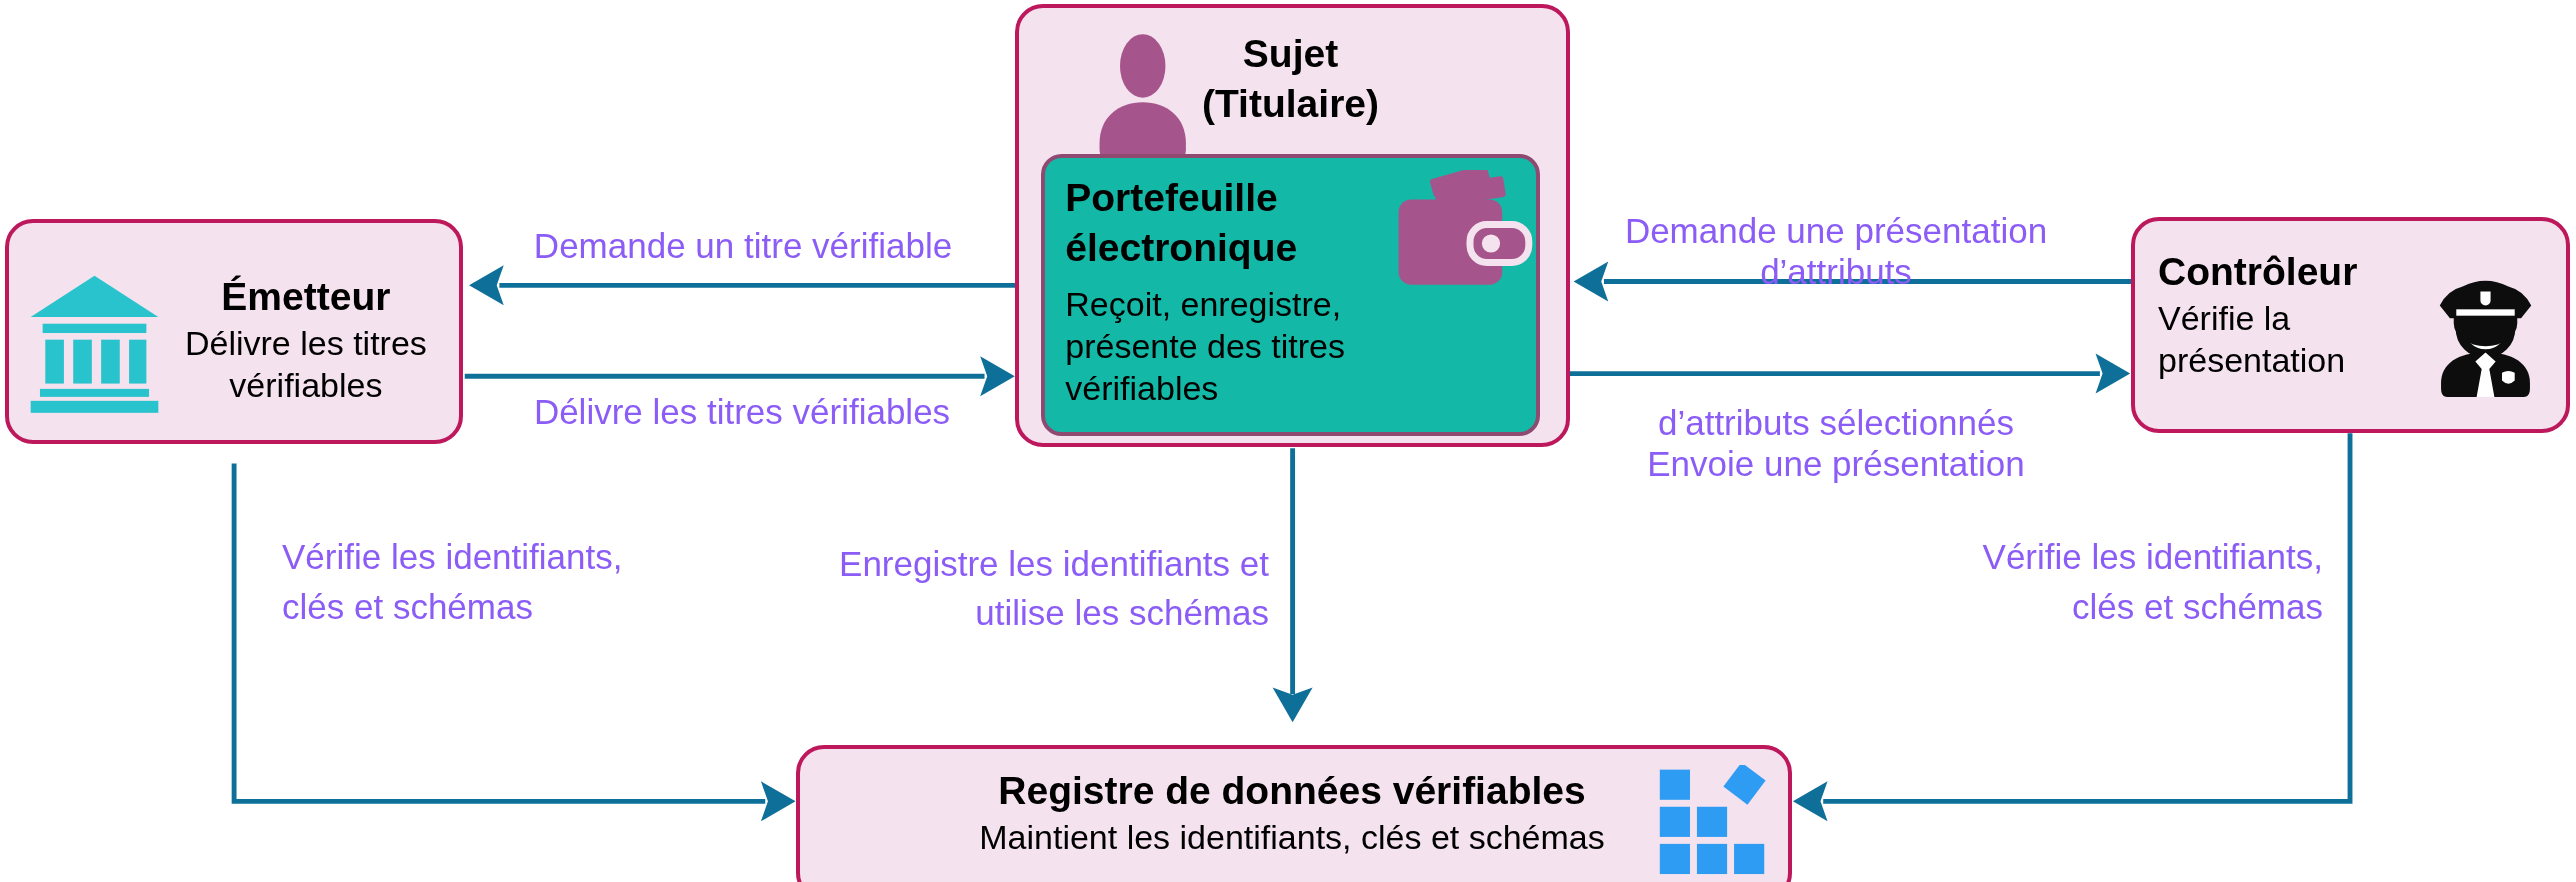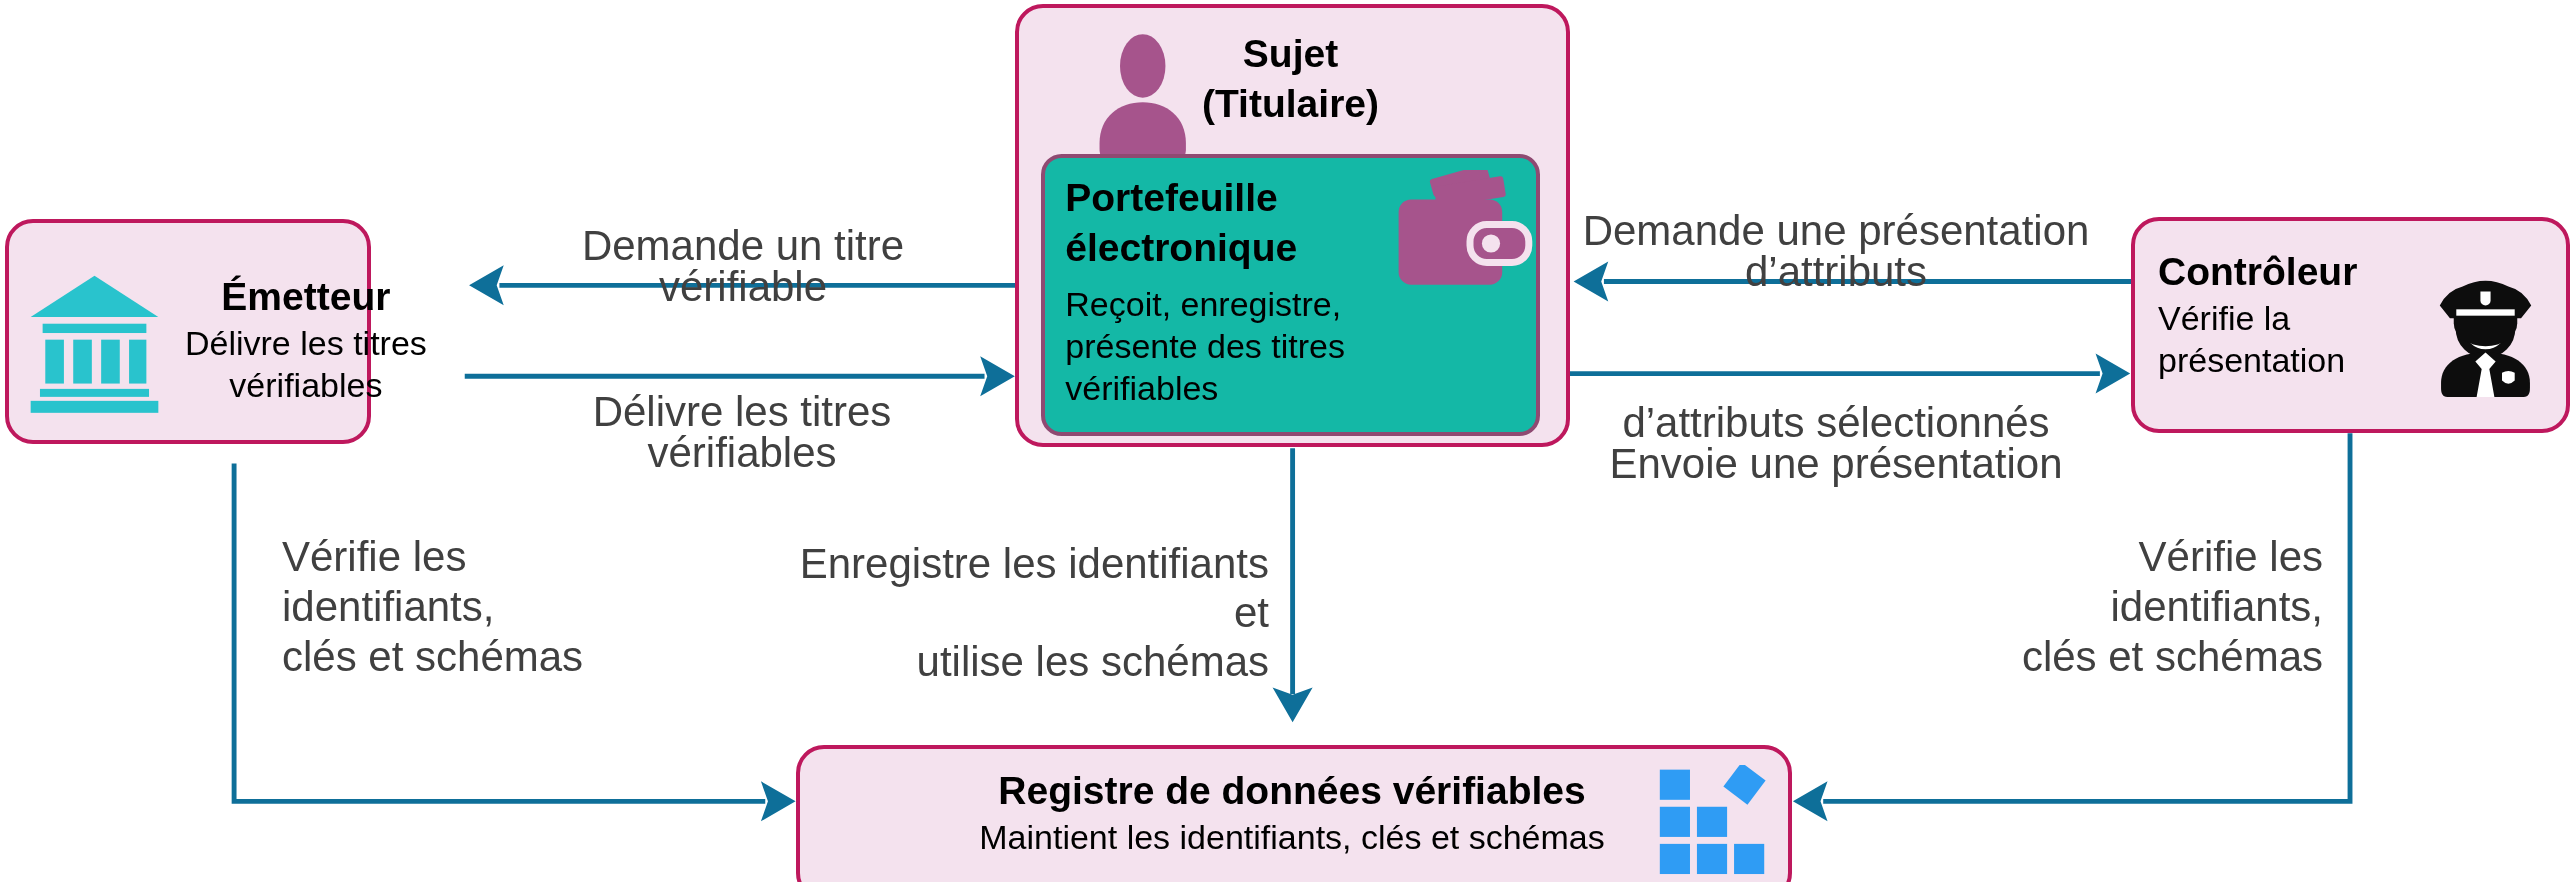--- a/index.html
+++ b/index.html
@@ -2,21 +2,21 @@
 <html style="font-size:8.7px"><head>
 <meta charset="utf-8">
 <style>
   html,body{margin:0;padding:0;background:#ffffff;}
   .canvas{position:relative;width:2576px;height:882px;background:#ffffff;overflow:hidden;
           font-family:"Liberation Sans",sans-serif;color:#000;}
   .node{position:absolute;background:#f4e2ee;border:4px solid #be185d;border-radius:28px;box-sizing:border-box;}
   .node-inner{position:absolute;background:#14b8a6;border:4.9px solid #8f4a72;border-radius:20.6px;box-sizing:border-box;}
   .ntitle{font-weight:bold;font-size:39px;line-height:50px;}
   .nbody{font-size:34px;line-height:42px;}
-  .edge-label{position:absolute;color:#404040;font-size:42px;line-height:41px;}
+  .edge-label{position:absolute;color:#8b5cf6;font-size:35px;line-height:41px;}
   .tl{line-height:50px;}
   .center{text-align:center;}
   .right{text-align:right;}
   .left{text-align:left;}
   .abs{position:absolute;}
   svg{display:block;}
   #edges{position:absolute;left:0;top:0;}
 </style>
 </head>
 <body>
@@ -37,21 +37,21 @@
       <polygon points="866,527 930,490 917,527 930,564"></polygon>
       <polygon points="1874,695 1810,658 1823,695 1810,732"></polygon>
       <polygon points="2906,520 2970,483 2957,520 2970,557"></polygon>
       <polygon points="3934,690 3870,653 3883,690 3870,727"></polygon>
       <polygon points="2387,1334 2350,1270 2387,1283 2424,1270"></polygon>
       <polygon points="1469,1480 1405,1443 1418,1480 1405,1517"></polygon>
       <polygon points="3311,1480 3375,1443 3362,1480 3375,1517"></polygon>
     </g>
   </svg>
 
-  <div class="node" style="left:5.4px;top:219px;width:366px;height:225px;">
+  <div class="node" style="left:5.4px;top:219px;width:458px;height:225px;">
     <span class="abs" style="left:19px;top:46px;width:133px;height:144px;">
       <svg viewBox="0 0 100 102" width="133" height="144" preserveAspectRatio="xMidYMid meet">
         <g fill="#29c3cd">
           <polygon points="50,2 2,33 98,33"></polygon>
           <rect x="11" y="38" width="78" height="7"></rect>
           <rect x="13" y="50" width="14" height="33"></rect>
           <rect x="34" y="50" width="14" height="33"></rect>
           <rect x="55" y="50" width="14" height="33"></rect>
           <rect x="76" y="50" width="13" height="33"></rect>
           <rect x="9" y="87" width="82" height="6"></rect>

